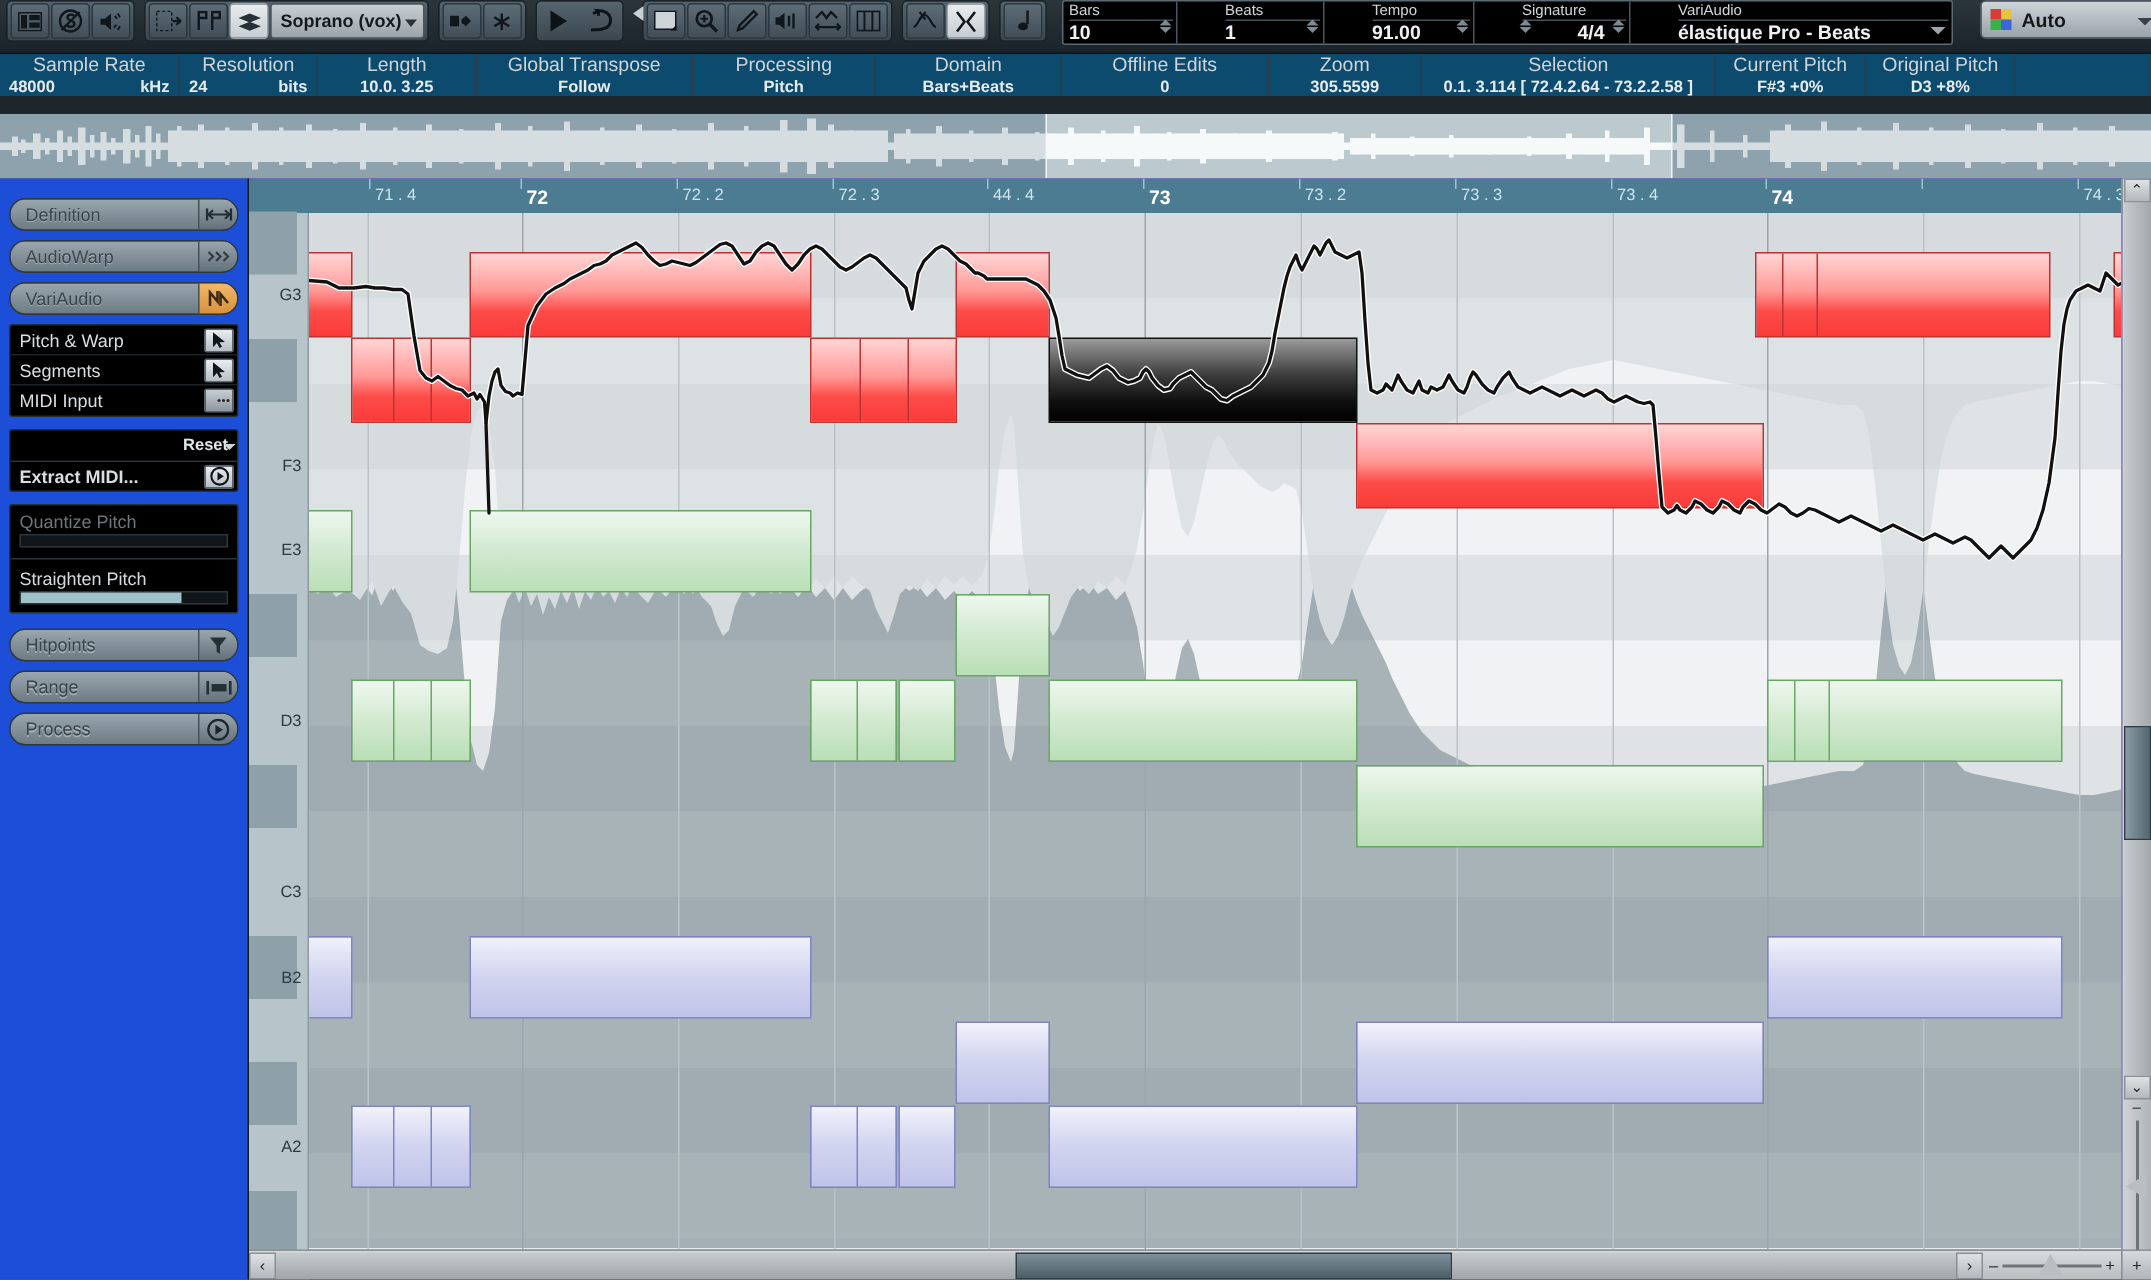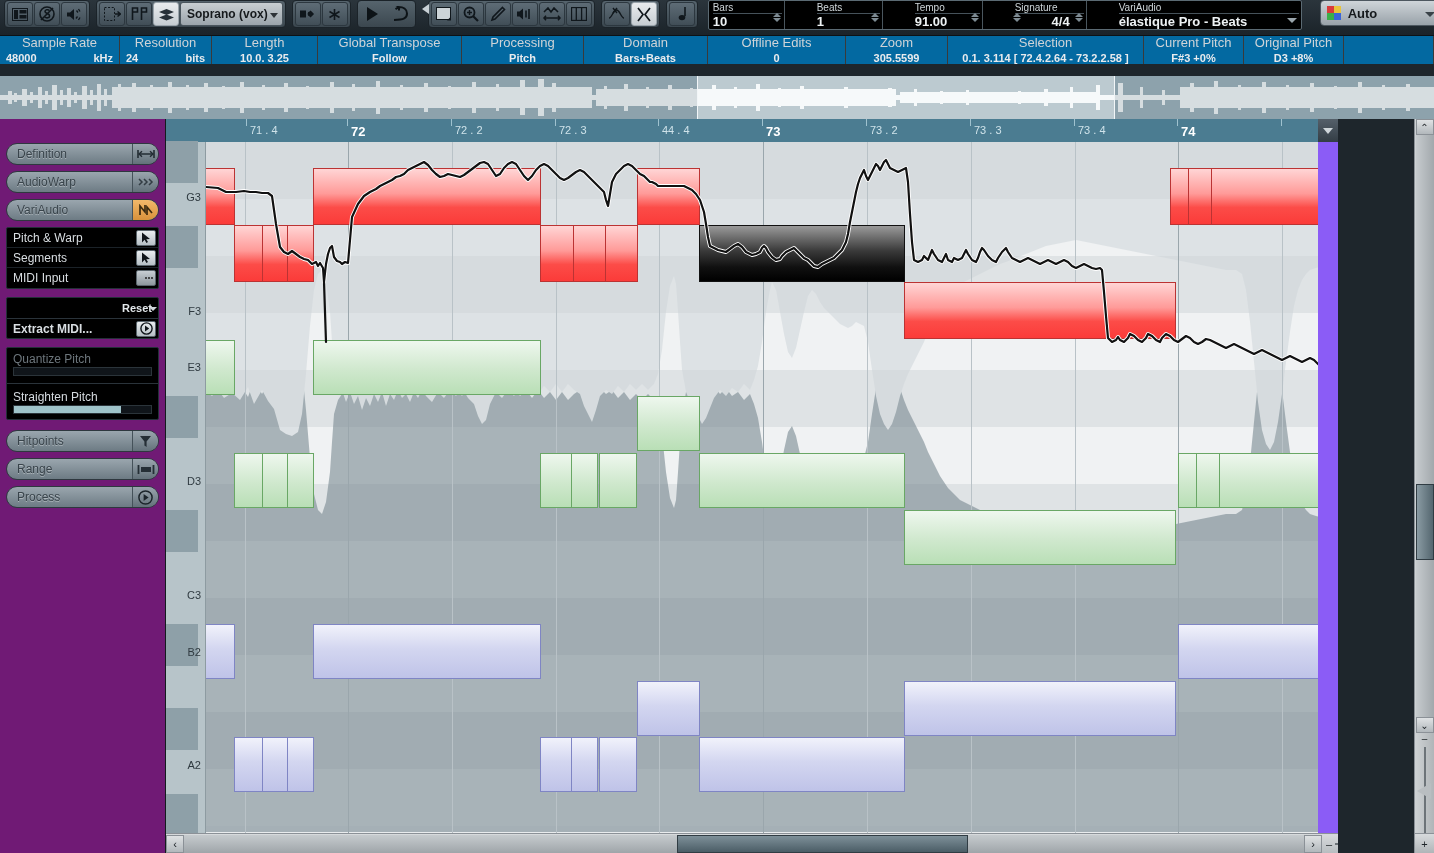--- a/index.html
+++ b/index.html
@@ -84,42 +84,42 @@
     font-size: 13px; font-weight: bold; color:#15191c; position:relative;
   }
   .autobtn::after{content:"";position:absolute;right:8px;top:11px;
     border-left:5px solid transparent;border-right:5px solid transparent;border-top:5px solid #3a4248;}
   .mini-grid { width:14px;height:14px;display:grid;grid-template:7px 7px/7px 7px;gap:0; }
   .mini-grid span { display:block; }
 
   
   .infoline {
     position:absolute; left:0; top:36px; width:1434px; height:28px;
-    background:#0369a1; display:flex; align-items:stretch;
+    background:#0c4a6e; display:flex; align-items:stretch;
   }
   .icell {
     border-right:1px solid #3a3a3a;
     display:flex; flex-direction:column; align-items:center; justify-content:center;
     color:#d6dadd; padding:2px 6px 3px;
   }
   .icell .t { font-size:13px; color:#cfd4d8; line-height:16px; }
   .icell .v { font-size:11px; font-weight:bold; color:#e8ebee; line-height:14px; }
   .icell .vrow { display:flex; justify-content:space-between; width:100%; font-size:11px; font-weight:bold; color:#e8ebee; line-height:14px;}
 
   
   .overview { position:absolute; left:0; top:76px; width:1434px; height:43px; background:#9fb3bc; overflow:hidden; }
   .ov-wave { position:absolute; left:0; top:0; width:1434px; height:43px; }
   .ov-sel { position:absolute; top:0; height:43px; background:rgba(255,255,255,0.30); border-left:1px solid #f2f6f8; border-right:1px solid #f2f6f8; }
   .ov-dark { position:absolute; top:0; height:43px; background:rgba(20,40,55,0.12); }
 
   
   .leftpanel {
     position:absolute; left:0; top:119px; width:166px; height:734px;
-    background:#701a75; border-right:1px solid #141a1e;
-    padding:24px 6px; 
+    background:#1d4ed8; border-right:1px solid #141a1e;
+    padding:13px 6px; 
   }
   .lp-row {
     height:22px; margin-bottom:6px; display:flex; align-items:stretch;
     border-radius:11px; overflow:hidden;
     background: linear-gradient(180deg,#9aa6ae,#6d7b84);
     border:1px solid #2e383f;
   }
   .lp-row .lbl {
     flex:1; display:flex; align-items:center; padding-left:10px;
     font-size:12px; color:#39444b; text-shadow:0 1px 0 rgba(255,255,255,.35);
@@ -161,21 +161,21 @@
   .lp-slider .bar { height:9px; background:#10151a; border:1px solid #2b343a; position:relative; }
   .lp-slider .bar i { position:absolute; left:0; top:0; bottom:0; background:#9fc3c9; display:block; }
   .lp-div { height:1px; background:#2a333a; margin:2px 0; }
 
   .lp-reset { height:20px; display:flex; align-items:center; justify-content:flex-end;
     padding-right:6px; font-size:11px; font-weight:bold; color:#e2e7ea; position:relative; }
   .lp-reset::after { content:""; position:absolute; right:1px; top:9px;
     border-left:4px solid transparent;border-right:4px solid transparent;border-top:4px solid #cfd6da; }
 
   
-  .editor { position:absolute; left:166px; top:119px; width:1172px; height:734px; background:#8b5cf6; overflow:hidden; }
+  .editor { position:absolute; left:166px; top:119px; width:1268px; height:734px; background:#8b5cf6; overflow:hidden; }
   .ruler { position:absolute; left:0; top:0; width:1268px; height:23px; background:#4b7c91; }
   .ruler .tick { position:absolute; top:0; width:1px; height:7px; background:#9fc2cf; }
   .ruler .lab { position:absolute; top:5px; font-size:11px; color:#cfe3ea; white-space:nowrap; }
   .ruler .lab.bar { font-size:13px; font-weight:bold; color:#ffffff; }
 
   .keycol { position:absolute; left:0; top:23px; width:40px; bottom:0; background:#b7c4c9; border-right:1px solid #8d9ba1; }
   .keycell { position:absolute; left:0; width:40px; display:flex; align-items:center; justify-content:flex-end; padding-right:5px;
              font-size:11px; color:#2f3a40; }
   .blackkey { position:absolute; left:0; width:32px; background:#8ea0a8; }
 

